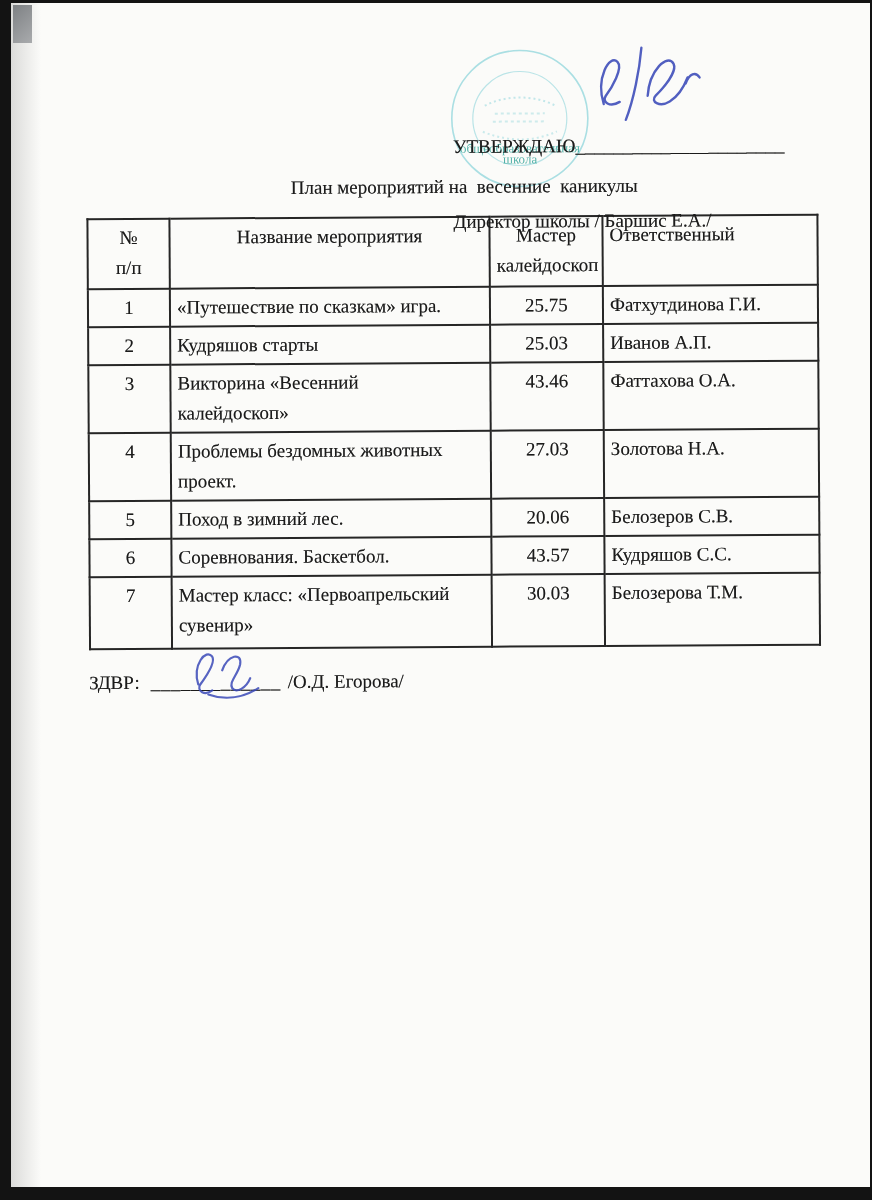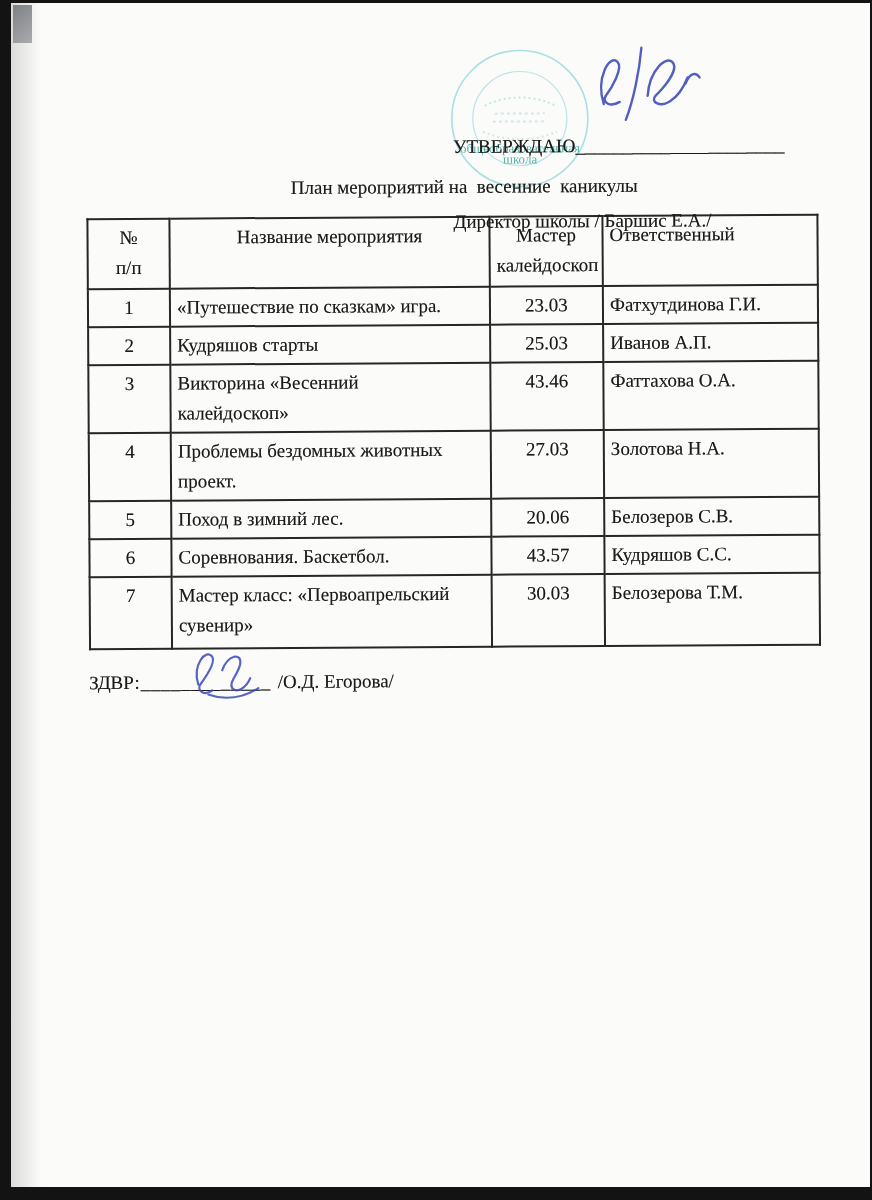--- a/index.html
+++ b/index.html
@@ -65,21 +65,21 @@
   .events tbody tr.s{height:34px;}
   .events tbody tr.d{height:68px;}
   .events tbody tr.d2{height:72px;}
   .col-num{width:82px;} .col-name{width:320px;} .col-date{width:113px;} .col-resp{width:215px;}
   .c{text-align:center;padding-left:2px;padding-right:2px;}
   .l{text-align:left;padding-left:8px;}
   .wrap{display:inline-block;max-width:272px;}
 
   
   .footer{position:absolute;left:77px;top:667px;font-size:19px;z-index:1;}
-  .footer .blank{margin-left:1px;margin-right:7px;letter-spacing:.5px;}
+  .footer .blank{margin-left:11px;margin-right:7px;letter-spacing:.5px;}
   .sig-bottom{position:absolute;left:172px;top:640px;z-index:2;}
 </style>
 </head>
 <body>
 
 <div class="corner-square"></div>
 
 <div class="page">
   <div class="page-shadow"></div>
 
@@ -133,21 +133,21 @@
             <div>Мастер</div>
             <div>калейдоскоп</div>
           </th>
           <th class="l">Ответственный</th>
         </tr>
       </thead>
       <tbody>
         <tr class="s">
           <td class="c">1</td>
           <td class="l"><span class="wrap">«Путешествие по сказкам» игра.</span></td>
-          <td class="c">23.03</td>
+          <td class="c">25.75</td>
           <td class="l">Фатхутдинова Г.И.</td>
         </tr>
         <tr class="s">
           <td class="c">2</td>
           <td class="l"><span class="wrap">Кудряшов старты</span></td>
           <td class="c">25.03</td>
           <td class="l">Иванов А.П.</td>
         </tr>
         <tr class="d">
           <td class="c">3</td>

